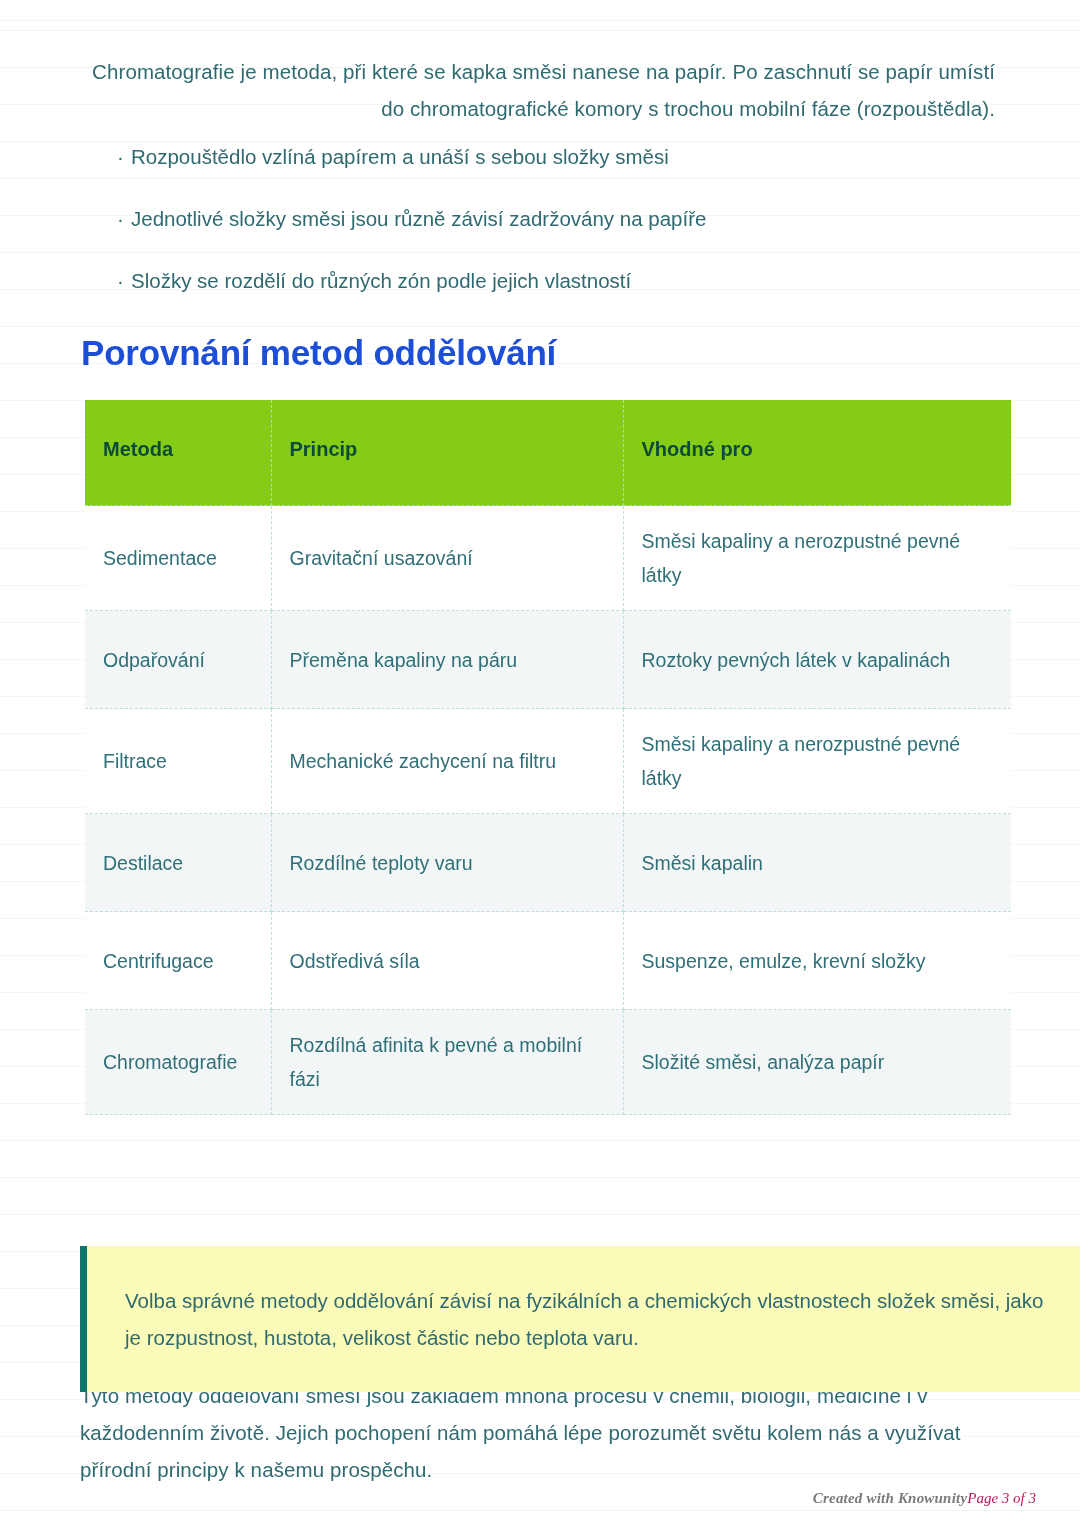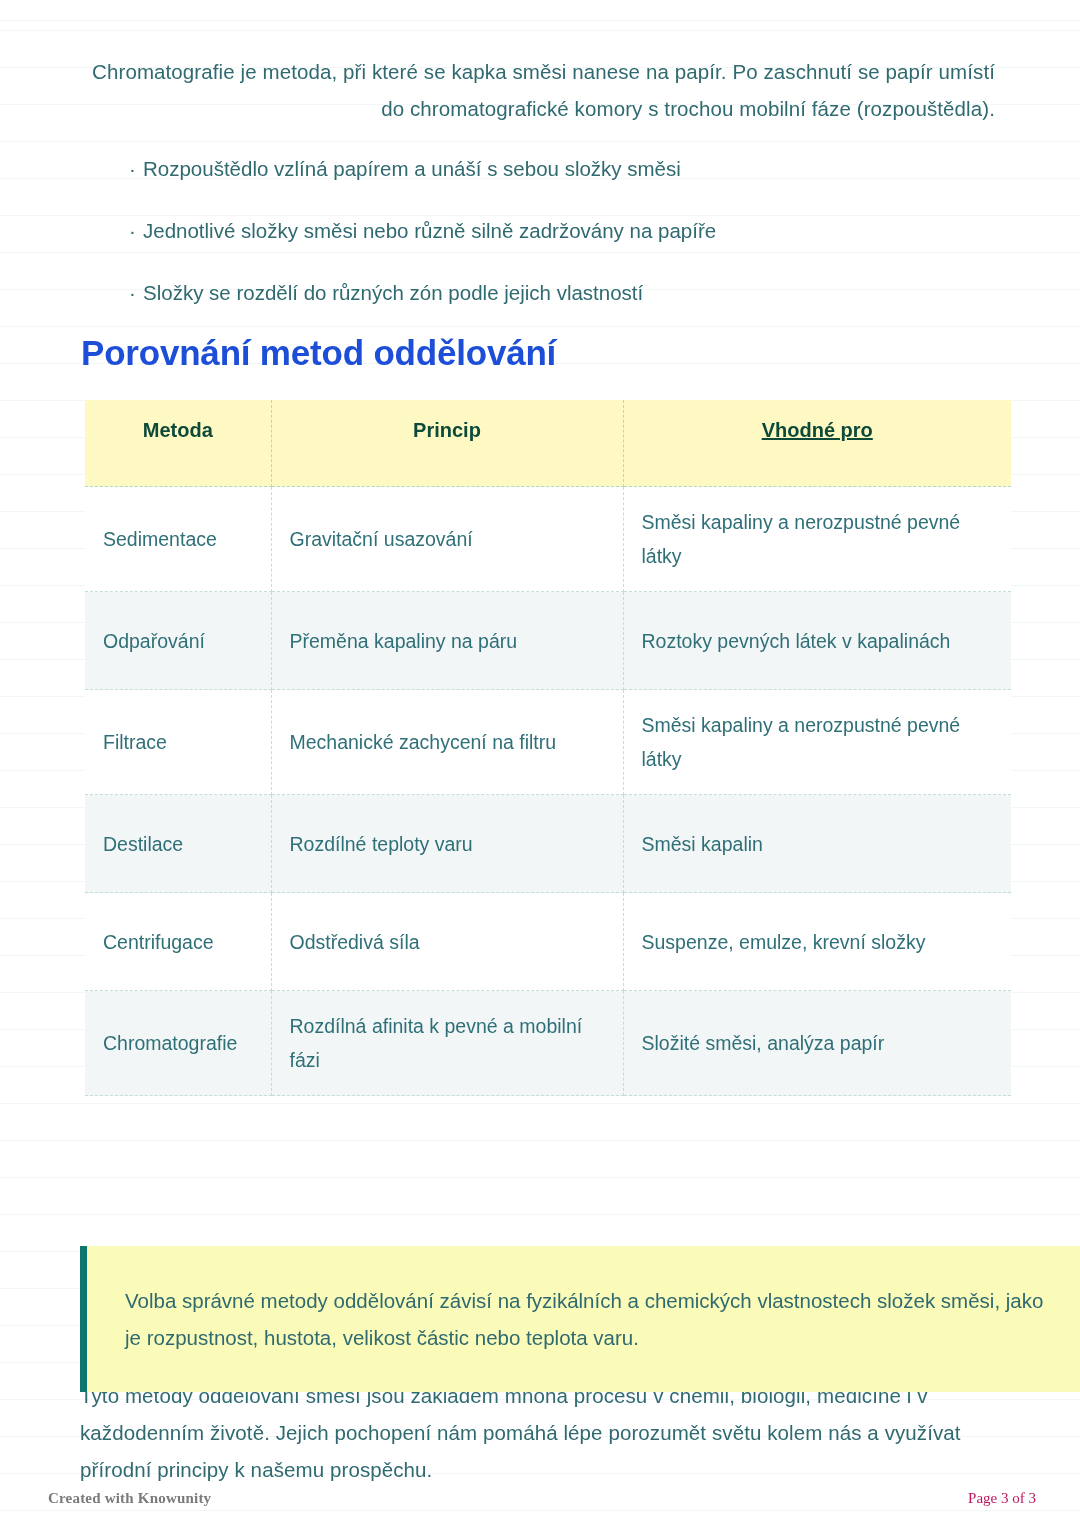--- a/index.html
+++ b/index.html
@@ -68,21 +68,21 @@
     width: 915px;
     text-align: right;
   }
 
   
   .bullet-list {
     position: absolute;
     left: 0;
     top: 138px;
     width: 915px;
-    margin: 12px;
+    margin: 0;
     padding: 0;
     list-style: none;
   }
   .bullet-list li {
     color: #2f6a70;
     font-size: 20.5px;
     line-height: 37px;
     padding-left: 37px;
     margin-bottom: 25px;
     position: relative;
@@ -120,32 +120,32 @@
     width: 926px;
     border-collapse: collapse;
     table-layout: fixed;
     font-size: 19.5px;
   }
   table.comparison-table col.c1 { width: 186px; }
   table.comparison-table col.c2 { width: 352px; }
   table.comparison-table col.c3 { width: 388px; }
 
   table.comparison-table thead th {
-    background-color: #fef9c3;
+    background-color: #84cc16;
     color: #0d4a3a;
     font-weight: 700;
     font-size: 20px;
-    text-align: center;
-    padding: 17px 18px 43px 18px;
+    text-align: left;
+    padding: 36px 18px 43px 18px;
     border-right: 1px dashed #aed6d2;
     border-bottom: 1px dashed #aed6d2;
     vertical-align: middle;
     line-height: 26px;
   }
-  table.comparison-table thead th:last-child { border-right: none; text-decoration: underline; }
+  table.comparison-table thead th:last-child { border-right: none; }
 
   table.comparison-table tbody td {
     color: #2f7078;
     font-weight: 400;
     padding: 18px 18px 18px 18px;
     border-right: 1px dashed #c2dedb;
     border-bottom: 1px dashed #c2dedb;
     vertical-align: middle;
     line-height: 34px;
     height: 98px;
@@ -189,25 +189,26 @@
     margin-top: 12px;
   }
 
   
   .footer {
     position: absolute;
     left: 48px;
     right: 44px;
     top: 1490px;
     display: flex;
-    justify-content: space-between;
+    justify-content: flex-end;
     align-items: baseline;
     font-family: "Liberation Serif", serif;
     color: #8b8b8b;
     font-size: 15px;
+    font-style: italic;
   }
   .footer .created-with {
     font-weight: 700;
     color: #7a7a7a;
     letter-spacing: 0.2px;
   }
   .footer .page-number {
     font-weight: 400;
     color: #be185d;
   }
@@ -220,21 +221,21 @@
 <div class="page">
   <div class="content">
 
     <p class="body-text" id="intro-paragraph">Chromatografie je metoda, při které se kapka směsi nanese na papír. Po zaschnutí se papír umístí do chromatografické komory s trochou mobilní fáze (rozpouštědla).</p>
 
     <ul class="bullet-list">
       <li>
         <span class="bullet-marker">·</span><span class="bullet-text">Rozpouštědlo vzlíná papírem a unáší s sebou složky směsi</span>
       </li>
       <li>
-        <span class="bullet-marker">·</span><span class="bullet-text">Jednotlivé složky směsi nebo různě silně zadržovány na papíře</span>
+        <span class="bullet-marker">·</span><span class="bullet-text">Jednotlivé složky směsi jsou různě závisí zadržovány na papíře</span>
       </li>
       <li>
         <span class="bullet-marker">·</span><span class="bullet-text">Složky se rozdělí do různých zón podle jejich vlastností</span>
       </li>
     </ul>
 
     <h2 class="section-heading">Porovnání metod oddělování</h2>
 
     <div class="comparison-table-wrap">
       <table class="comparison-table">

